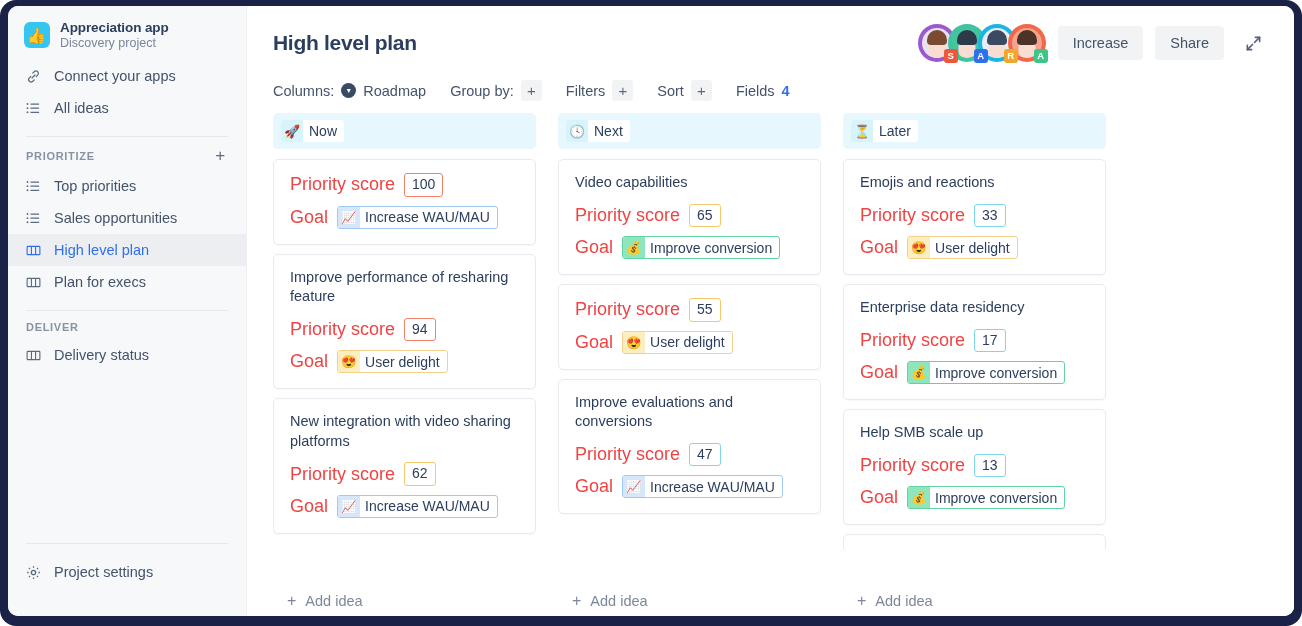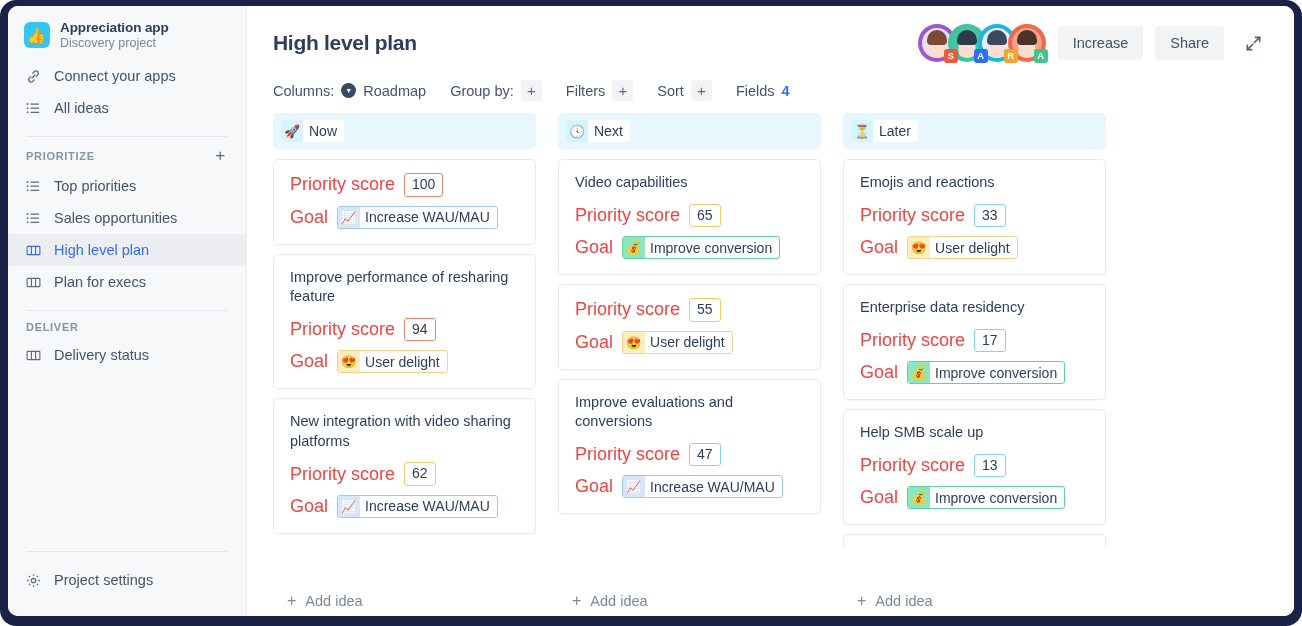--- a/index.html
+++ b/index.html
@@ -92,21 +92,21 @@
     flex: 0 0 15px;
     display: flex; align-items: center; justify-content: center;
     color: #5c6b80;
   }
   .nav-item.active .nav-icon { color: #2f6fed; }
 
   .sb-divider {
     height: 1px; background: #e6e8eb; margin: 12px 18px 0 18px;
   }
 
-  .settings-wrap { position: absolute; bottom: 4px; left: 0; right: 0; }
+  .settings-wrap { position: absolute; bottom: 12px; left: 0; right: 0; }
 
   
   .main {
     flex: 1 1 auto;
     position: relative;
     background: #fff;
     overflow: hidden;
   }
 
   .topbar {

